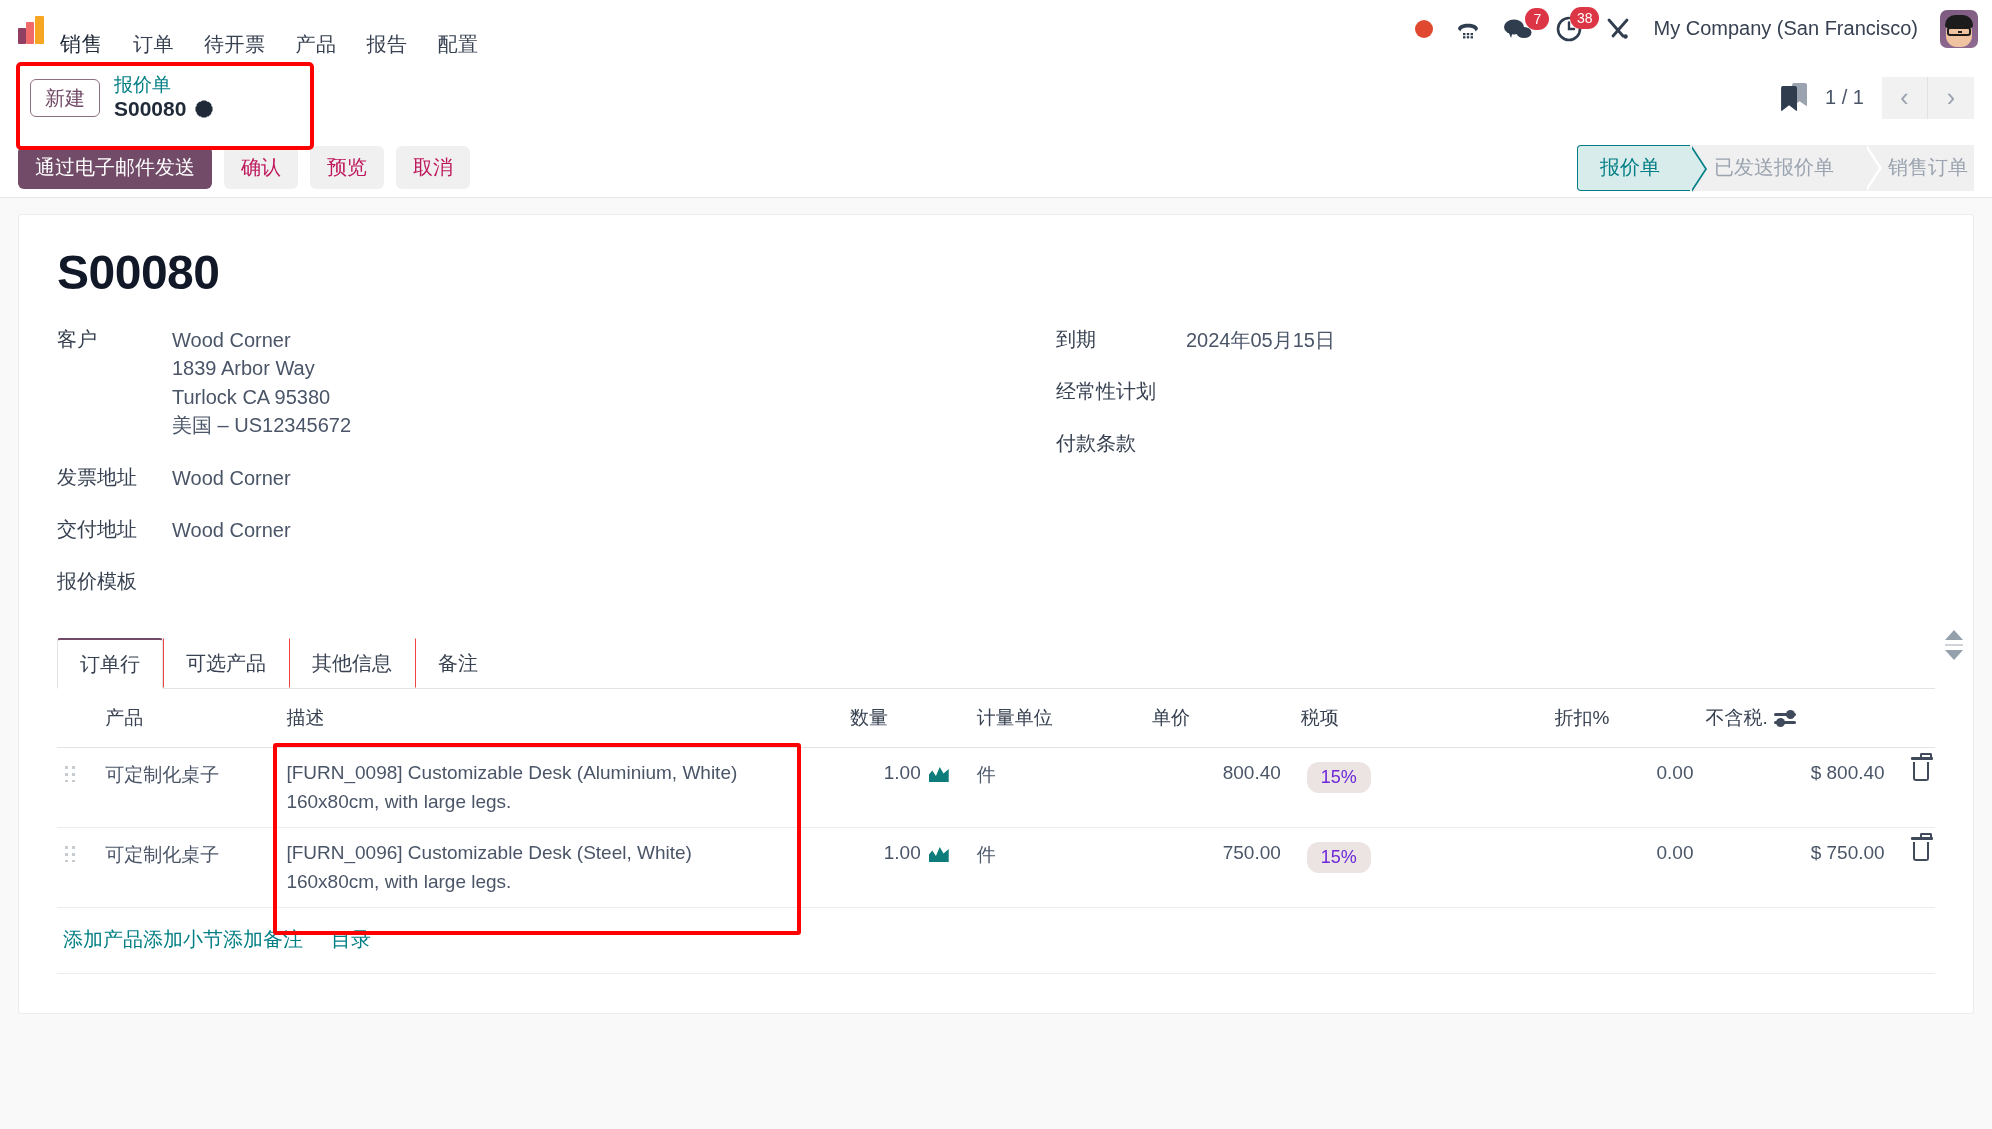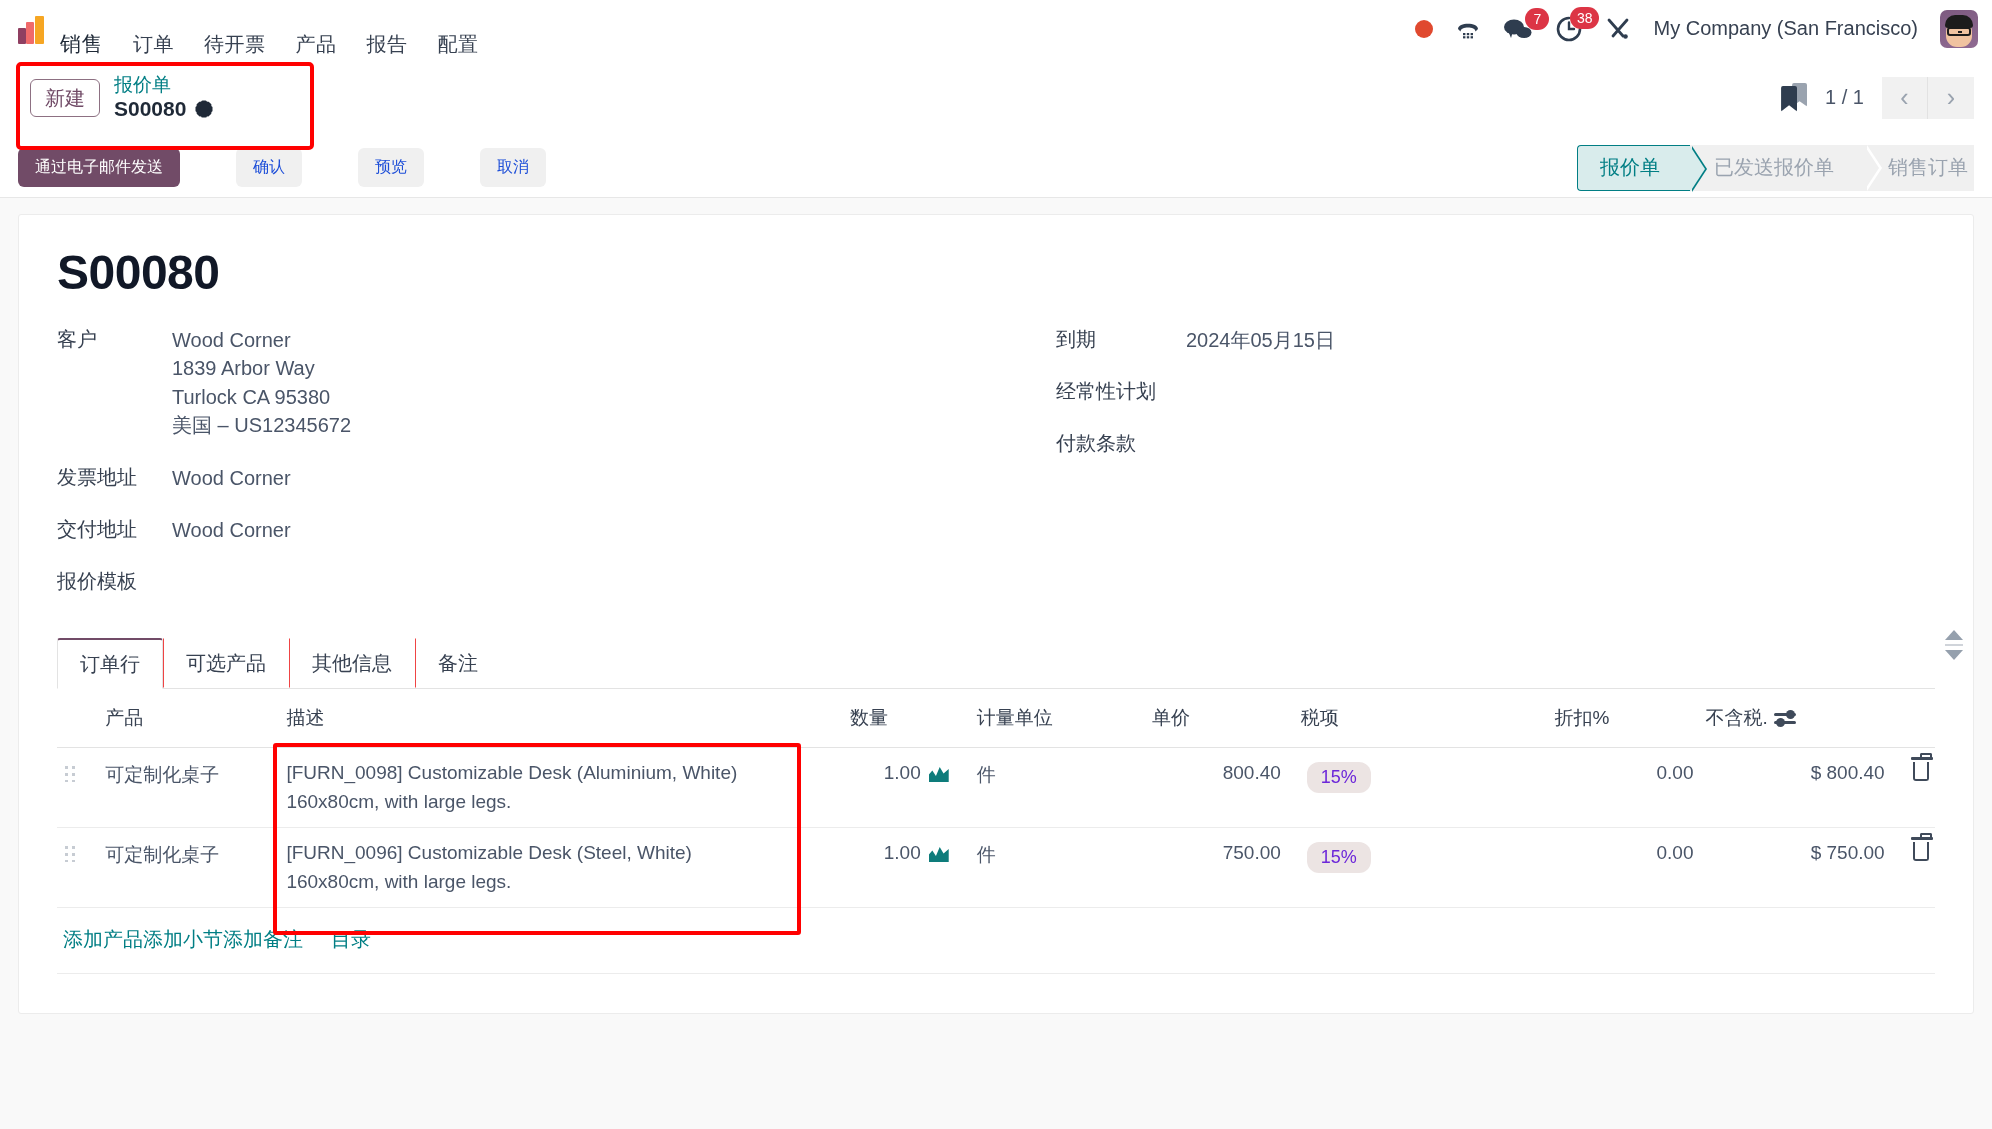--- a/index.html
+++ b/index.html
@@ -110,25 +110,25 @@
   }
   .pg-btn:last-child { border-right:none; }
 
   
   .action-bar {
     height: 60px; background:#fff;
     border-bottom: 1px solid #e7e7e7;
     display:flex; align-items:center; padding: 0 18px 0 18px; gap: 12px;
   }
   .btn {
-    font-size: 16px; border-radius:6px; padding: 9px 16px; cursor:pointer;
+    font-size: 20px; border-radius:6px; padding: 9px 16px; cursor:pointer;
     border:1px solid transparent; line-height:1.15;
   }
   .btn-primary { background:#714b67; color:#fff; }
-  .btn-secondary { background:#f0f0f0; color:#1d4ed8;margin-left:44px; }
+  .btn-secondary { background:#f0f0f0; color:#be185d; }
 
   .statusbar { margin-left:auto; display:flex; align-items:center; height:46px; }
   .status-step {
     position:relative; display:flex; align-items:center; justify-content:center;
     height: 46px; padding: 0 30px 0 24px;
     font-size: 20px; background:#f0f0f0; color:#9aa3af; cursor:pointer;
   }
   .status-step:after {
     content:""; position:absolute; right:-15px; top:0;
     border-top: 23px solid transparent; border-bottom: 23px solid transparent;

